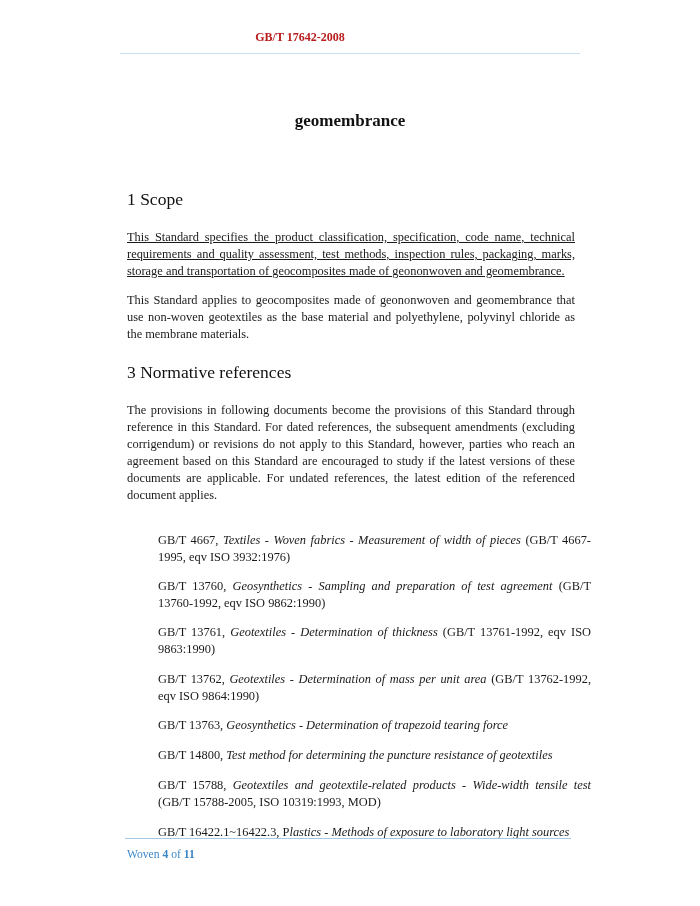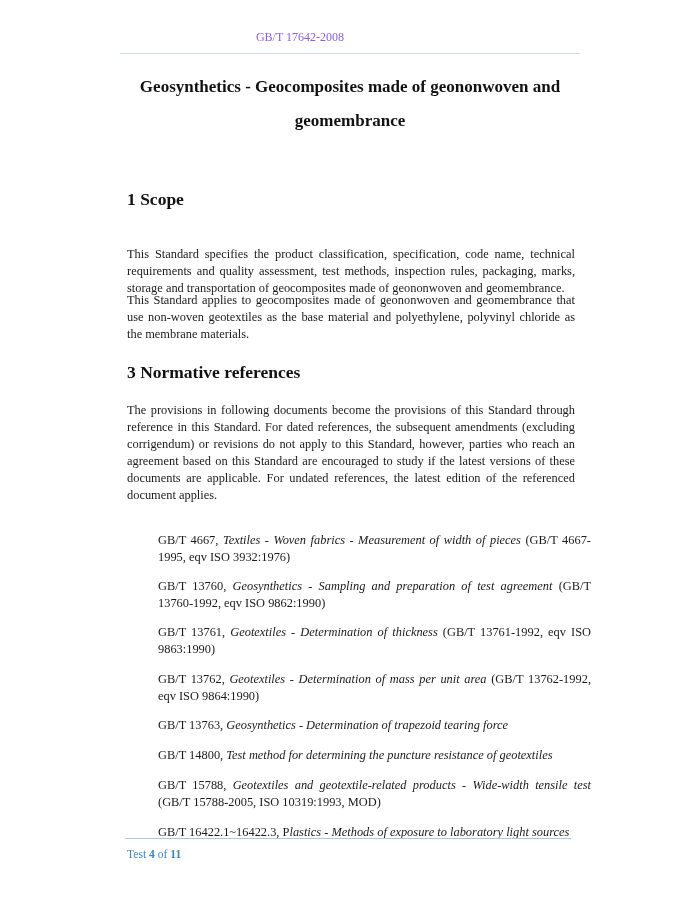--- a/index.html
+++ b/index.html
@@ -15,21 +15,22 @@
       font-family: "Liberation Serif", "DejaVu Serif", serif;
       color: #1a1a1a;
     }
     .page-header {
       position: absolute;
       left: 0;
       top: 30px;
       width: 600px;
       text-align: center;
       font-size: 12px;
-      color: #8b5cf6;
+      color: #b91c1c;
+      font-weight: bold;
     }
     .header-rule {
       position: absolute;
       left: 120px;
       top: 53px;
       width: 460px;
       height: 1px;
       background: #c9dfee;
     }
     .doc-title {
@@ -46,21 +47,21 @@
     }
     .content {
       position: absolute;
       left: 127px;
       top: 0;
       width: 448px;
     }
     .section-heading {
       position: absolute;
       left: 0;
-      font-weight: bold;
+      font-weight: normal;
       font-size: 17.5px;
       color: #111;
       margin: 0;
       white-space: nowrap;
     }
     .para {
       position: absolute;
       left: 0;
       width: 448px;
       font-size: 12.4px;
@@ -105,28 +106,28 @@
     }
     .page-num b { font-weight: bold; }
   </style>
 </head>
 <body>
 
 <div class="page-header">GB/T 17642-2008</div>
 <div class="header-rule"></div>
 
 <h1 class="doc-title">
-  <span>Geosynthetics - Geocomposites made of geononwoven and</span><br>
+  <br>
   <span>geomembrance</span>
 </h1>
 
 <div class="content">
 
   <h2 class="section-heading" style="top:189px;">1 Scope</h2>
-  <p class="para" style="top:246px;">This Standard specifies the product classification, specification, code name, technical requirements and quality assessment, test methods, inspection rules, packaging, marks, storage and transportation of geocomposites made of geononwoven and geomembrance.</p>
+  <p class="para" style="top:229px;text-decoration:underline;">This Standard specifies the product classification, specification, code name, technical requirements and quality assessment, test methods, inspection rules, packaging, marks, storage and transportation of geocomposites made of geononwoven and geomembrance.</p>
   <p class="para" style="top:292px;">This Standard applies to geocomposites made of geononwoven and geomembrance that use non-woven geotextiles as the base material and polyethylene, polyvinyl chloride as the membrane materials.</p>
 
   <h2 class="section-heading" style="top:362px;">3 Normative references</h2>
   <p class="para" style="top:402px;">The provisions in following documents become the provisions of this Standard through reference in this Standard. For dated references, the subsequent amendments (excluding corrigendum) or revisions do not apply to this Standard, however, parties who reach an agreement based on this Standard are encouraged to study if the latest versions of these documents are applicable. For undated references, the latest edition of the referenced document applies.</p>
 
   <p class="ref" style="top:516px;"><span>GB/T 4667, </span><i>Textiles - Woven fabrics - Measurement of width of pieces</i><span> (GB/T 4667-1995, eqv ISO 3932:1976)</span></p>
 
   <p class="ref" style="top:562px;"><span>GB/T 13760, </span><i>Geosynthetics - Sampling and preparation of test agreement</i><span> (GB/T 13760-1992, eqv ISO 9862:1990)</span></p>
 
   <p class="ref" style="top:608px;"><span>GB/T 13761, </span><i>Geotextiles - Determination of thickness</i><span> (GB/T 13761-1992, eqv ISO 9863:1990)</span></p>
@@ -138,14 +139,14 @@
   <p class="ref" style="top:731px;"><span>GB/T 14800, </span><i>Test method for determining the puncture resistance of geotextiles</i><span></span></p>
 
   <p class="ref" style="top:761px;"><span>GB/T 15788, </span><i>Geotextiles and geotextile-related products - Wide-width tensile test</i><span> (GB/T 15788-2005, ISO 10319:1993, MOD)</span></p>
 
   <p class="ref" style="top:808px;"><span>GB/T 16422.1~16422.3, P</span><i>lastics - Methods of exposure to laboratory light sources</i><span></span></p>
 </div>
 
 <div class="footer-rule"></div>
 
 <div class="footer">
-  <span class="page-num"><span>Test </span><b>4</b><span> of </span><b>11</b></span>
+  <span class="page-num"><span>Woven </span><b>4</b><span> of </span><b>11</b></span>
 </div>
 
 </body></html>

